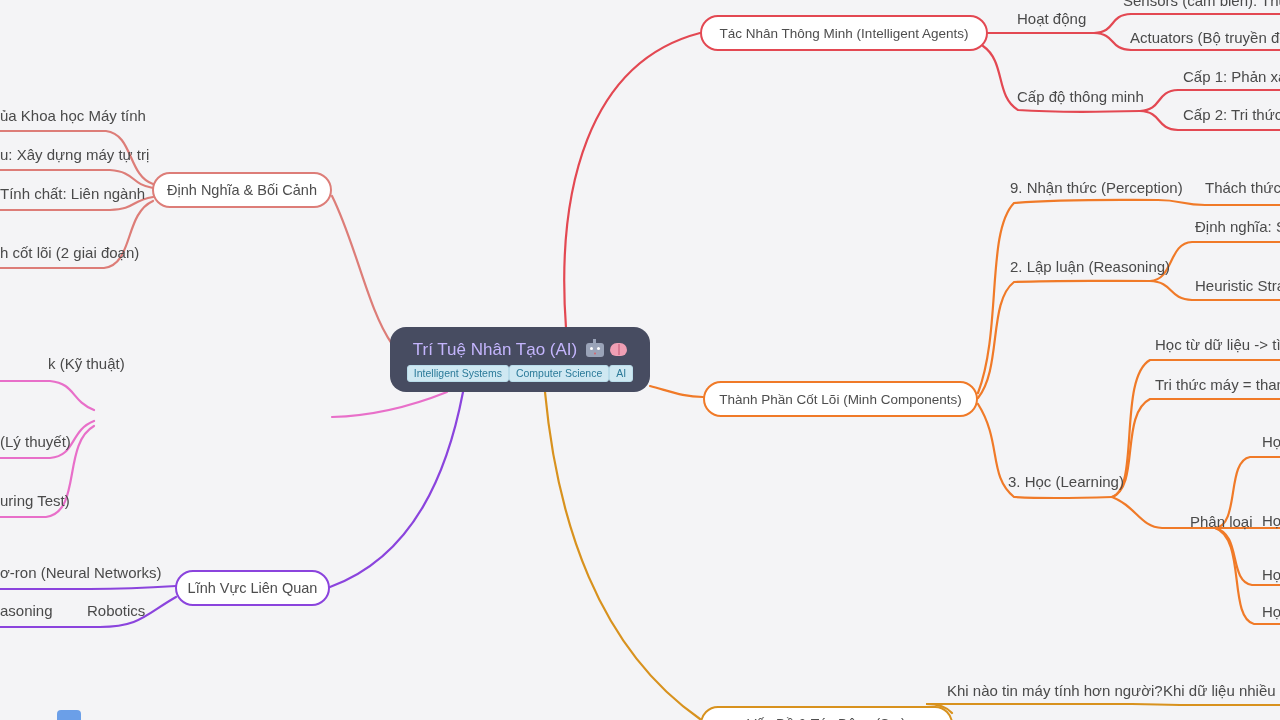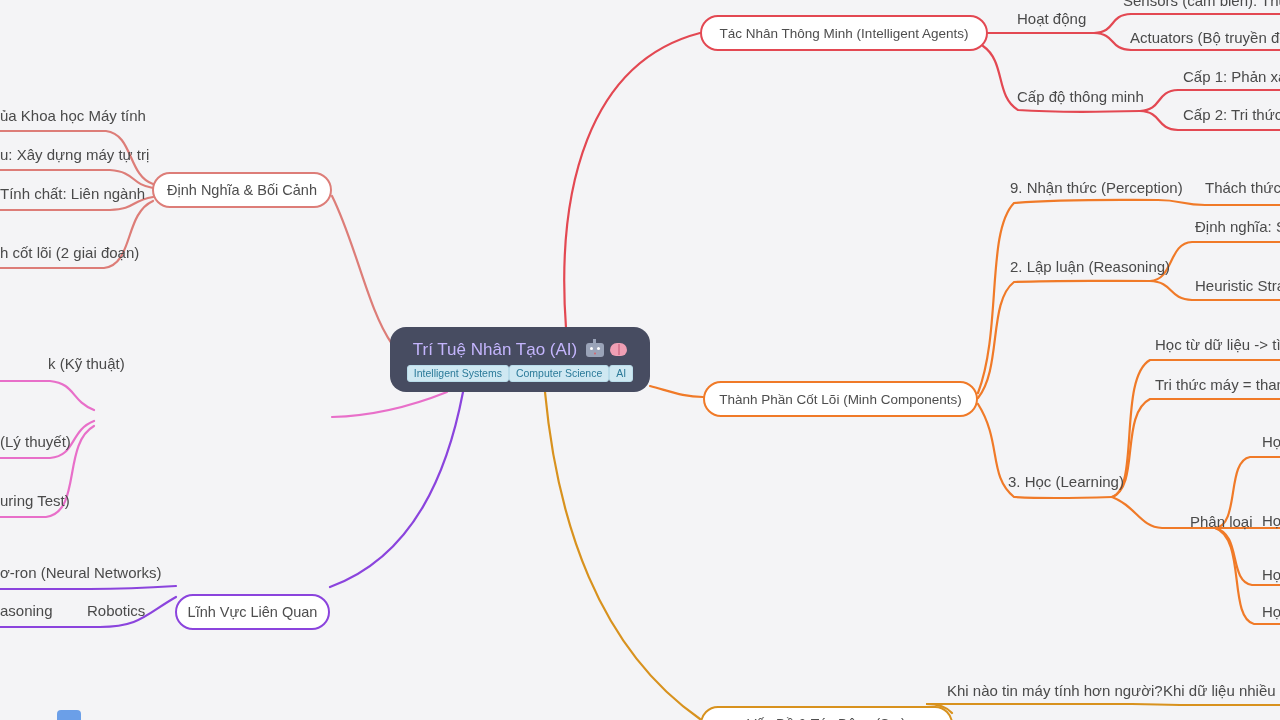--- a/index.html
+++ b/index.html
@@ -13,21 +13,21 @@
   .st-purple{stroke:#8b44dd;}
   .st-orange{stroke:#f07a28;}
   .st-amber{stroke:#d8921e;}
   .label{position:absolute;z-index:2;font-size:15px;line-height:17px;color:#4a4a4a;white-space:nowrap;}
   .pill{position:absolute;z-index:3;background:#ffffff;border:2px solid #999;border-radius:19px;height:36px;
         display:flex;align-items:center;justify-content:center;color:#4e4e4e;white-space:nowrap;
         box-sizing:border-box;padding:0 10px;}
   .bd-red{border-color:#e34852;}
   .bd-rose{border-color:#dd7d78;}
   .bd-pink{border-color:#e86fc9;}
-  .bd-purple{border-color:#8b44dd;margin-top:24px;}
+  .bd-purple{border-color:#8b44dd;}
   .bd-orange{border-color:#f07a28;}
   .bd-amber{border-color:#d8921e;}
   .central{position:absolute;z-index:4;left:390px;top:327px;width:260px;height:65px;background:#474c61;
            border-radius:16px;display:flex;flex-direction:column;align-items:center;justify-content:center;}
   .central-title-row{display:flex;align-items:center;color:#c4b5fd;font-size:17px;margin-top:2px;}
   .robot-icon{position:relative;width:18px;height:14px;background:#9aa3b8;border-radius:3px;display:inline-block;margin-left:9px;}
   .robot-icon::before{content:"";position:absolute;top:-4px;left:7px;width:3px;height:4px;background:#9aa3b8;}
   .robot-icon::after{content:"";position:absolute;top:4px;left:4px;width:3px;height:3px;border-radius:50%;background:#ffffff;
                      box-shadow:7px 0 0 #ffffff,3.5px 5px 0 -0.5px #d8626c;}
   .brain-icon{position:relative;width:17px;height:13px;background:#ef9fb4;border-radius:7px 7px 6px 6px;display:inline-block;margin-left:6px;}

